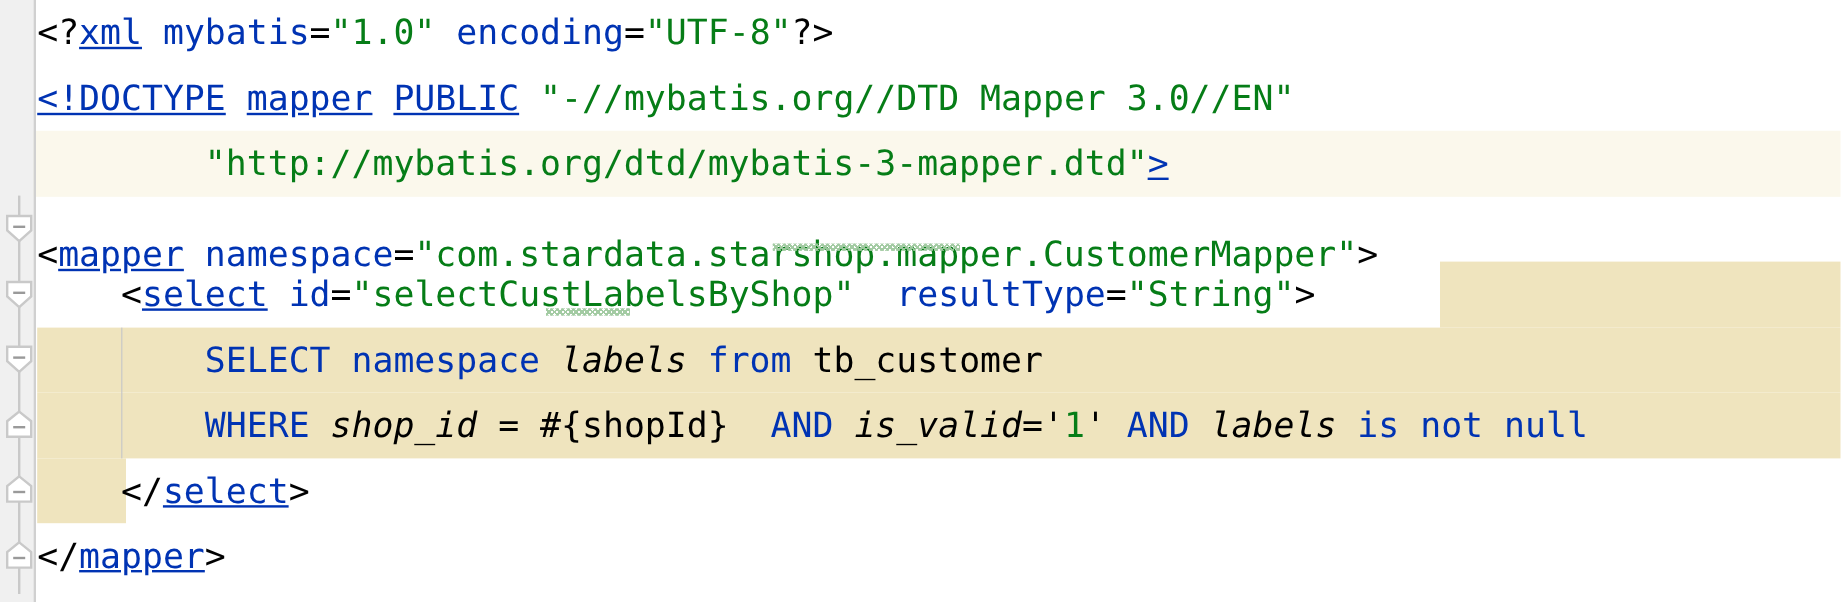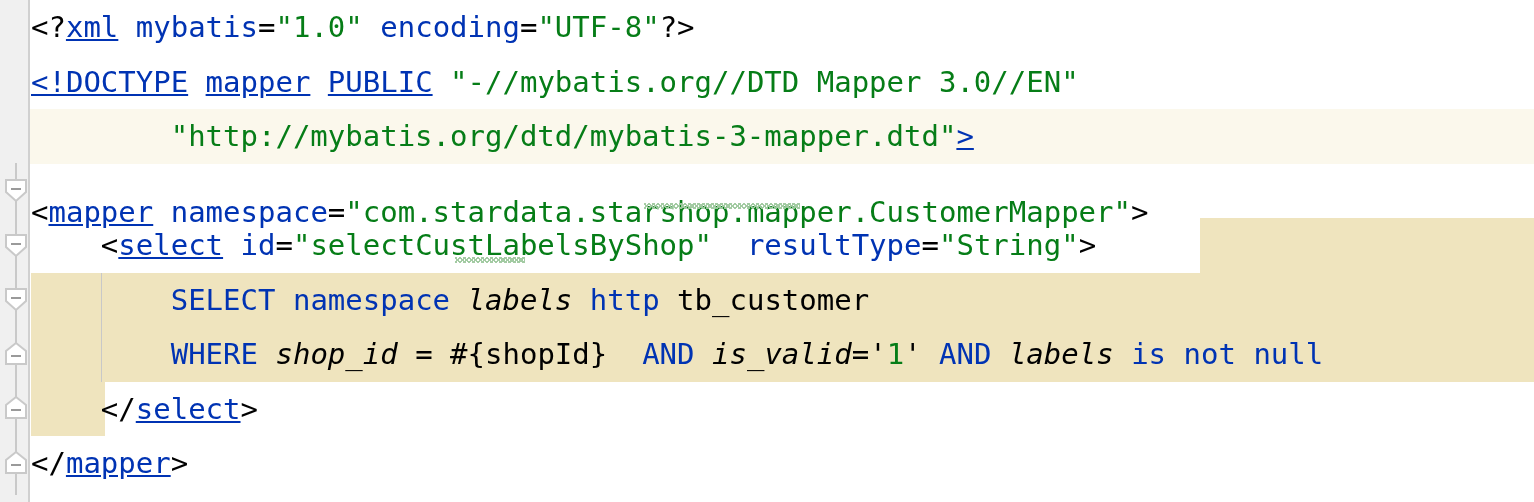--- a/index.html
+++ b/index.html
@@ -206,21 +206,21 @@
     <div class="line" style="top:109px;">
       <span class="txt"><span class="plain">        </span><span class="str">"http://mybatis.org/dtd/mybatis-3-mapper.dtd"</span><span class="tag">&gt;</span></span>
     </div>
     <div class="line" style="top:165px;margin-top:20px;">
       <span class="txt"><span class="punct">&lt;</span><span class="tag">mapper</span><span class="plain"> </span><span class="attr">namespace</span><span class="punct">=</span><span class="str">"com.stardata.starshop.mapper.CustomerMapper"</span><span class="punct">&gt;</span></span>
     </div>
     <div class="line" style="top:218px;">
       <span class="txt"><span class="plain">    </span><span class="punct">&lt;</span><span class="tag">select</span><span class="plain"> </span><span class="attr">id</span><span class="punct">=</span><span class="str">"selectCustLabelsByShop"</span><span class="plain">  </span><span class="attr">resultType</span><span class="punct">=</span><span class="str">"String"</span><span class="punct">&gt;</span></span>
     </div>
     <div class="line" style="top:272.5px;">
-      <span class="txt"><span class="plain">        </span><span class="kw">SELECT</span><span class="plain"> </span><span class="kw">namespace</span><span class="plain"> </span><span class="ident italic">labels</span><span class="plain"> </span><span class="kw">http</span><span class="plain"> </span><span class="ident">tb_customer</span></span>
+      <span class="txt"><span class="plain">        </span><span class="kw">SELECT</span><span class="plain"> </span><span class="kw">namespace</span><span class="plain"> </span><span class="ident italic">labels</span><span class="plain"> </span><span class="kw">from</span><span class="plain"> </span><span class="ident">tb_customer</span></span>
     </div>
     <div class="line" style="top:327px;">
       <span class="txt"><span class="plain">        </span><span class="kw">WHERE</span><span class="plain"> </span><span class="ident italic">shop_id</span><span class="plain"> = </span><span class="plain">#{shopId}</span><span class="plain">  </span><span class="kw">AND</span><span class="plain"> </span><span class="ident italic">is_valid</span><span class="plain">=</span><span class="plain">'</span><span class="str">1</span><span class="plain">'</span><span class="plain"> </span><span class="kw">AND</span><span class="plain"> </span><span class="ident italic">labels</span><span class="plain"> </span><span class="kw">is</span><span class="plain"> </span><span class="kw">not</span><span class="plain"> </span><span class="kw">null</span></span>
     </div>
     <div class="line" style="top:381.5px;">
       <span class="txt"><span class="plain">    </span><span class="punct">&lt;/</span><span class="tag">select</span><span class="punct">&gt;</span></span>
     </div>
     <div class="line" style="top:436px;">
       <span class="txt"><span class="punct">&lt;/</span><span class="tag">mapper</span><span class="punct">&gt;</span></span>
     </div>

